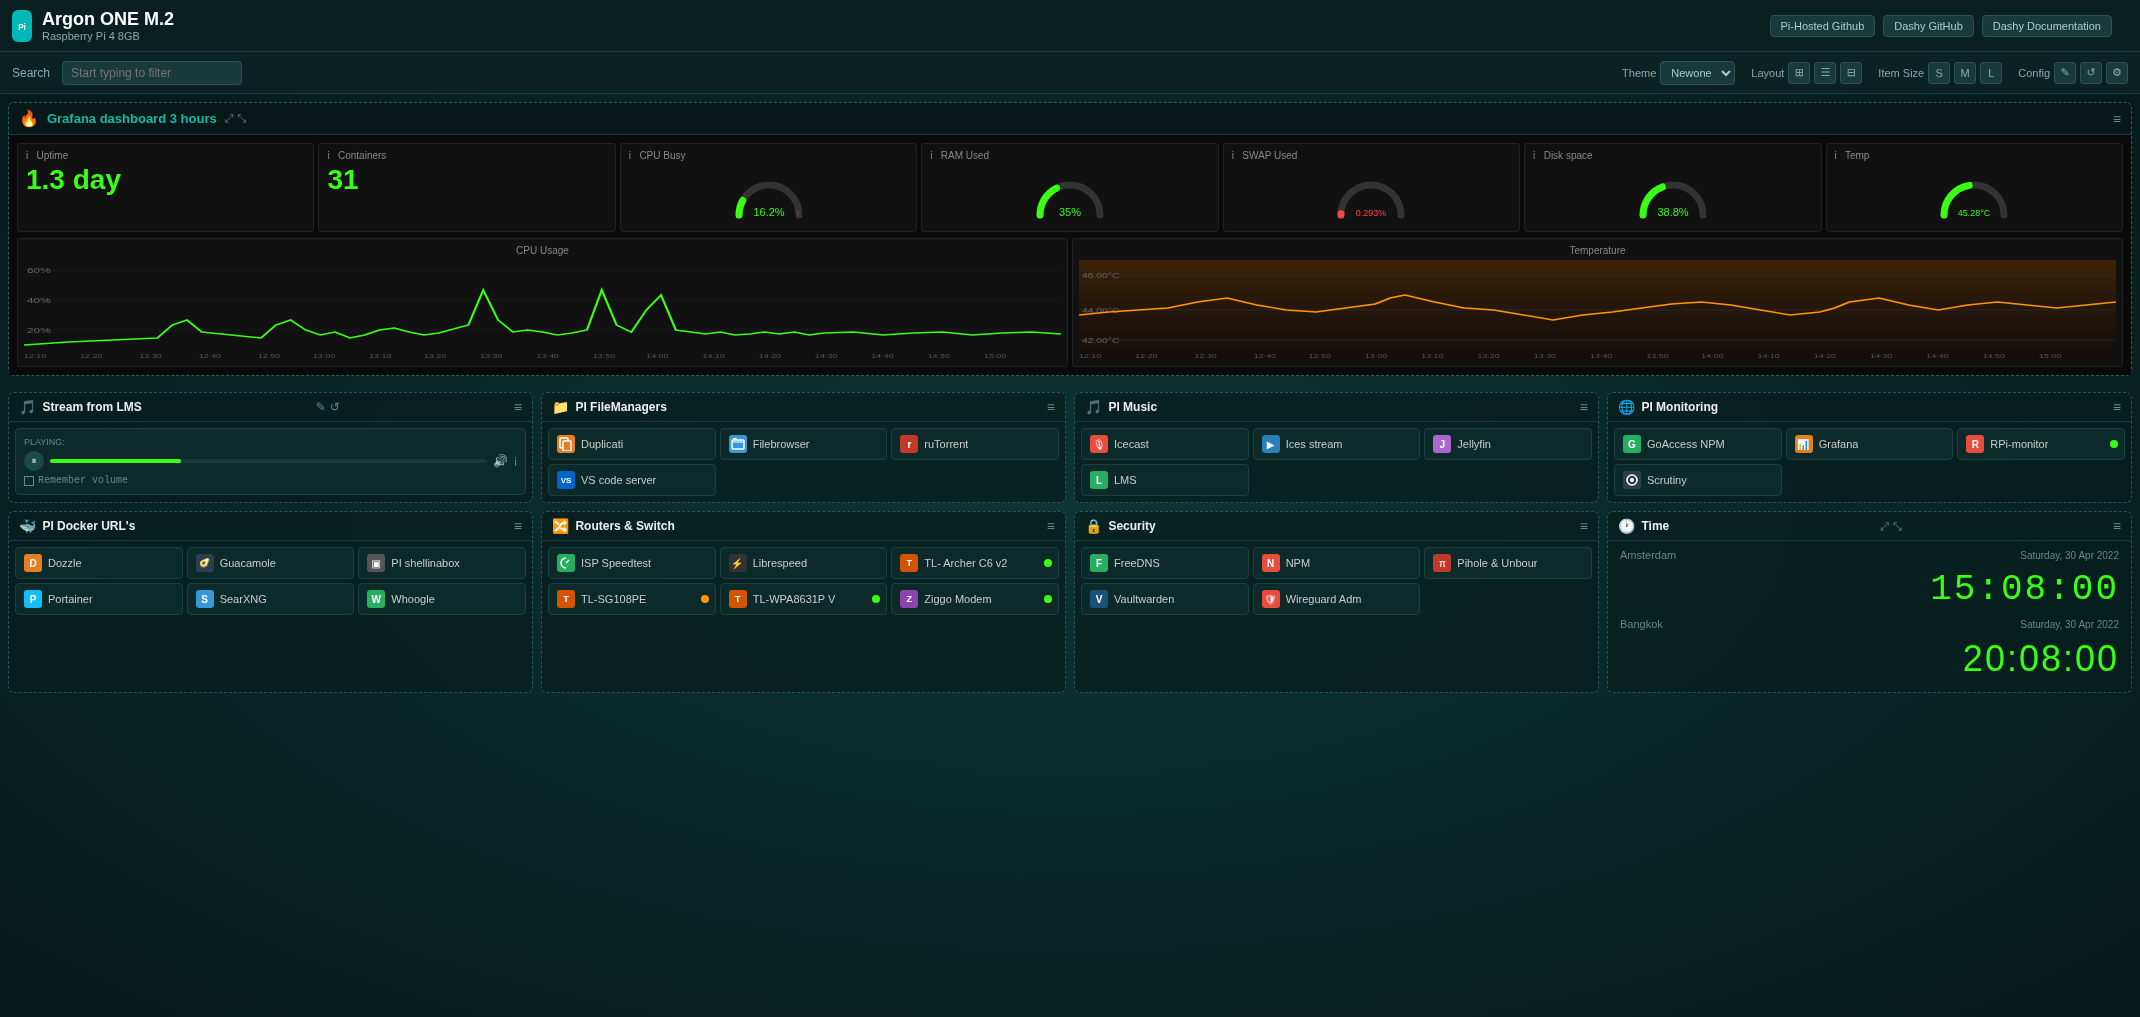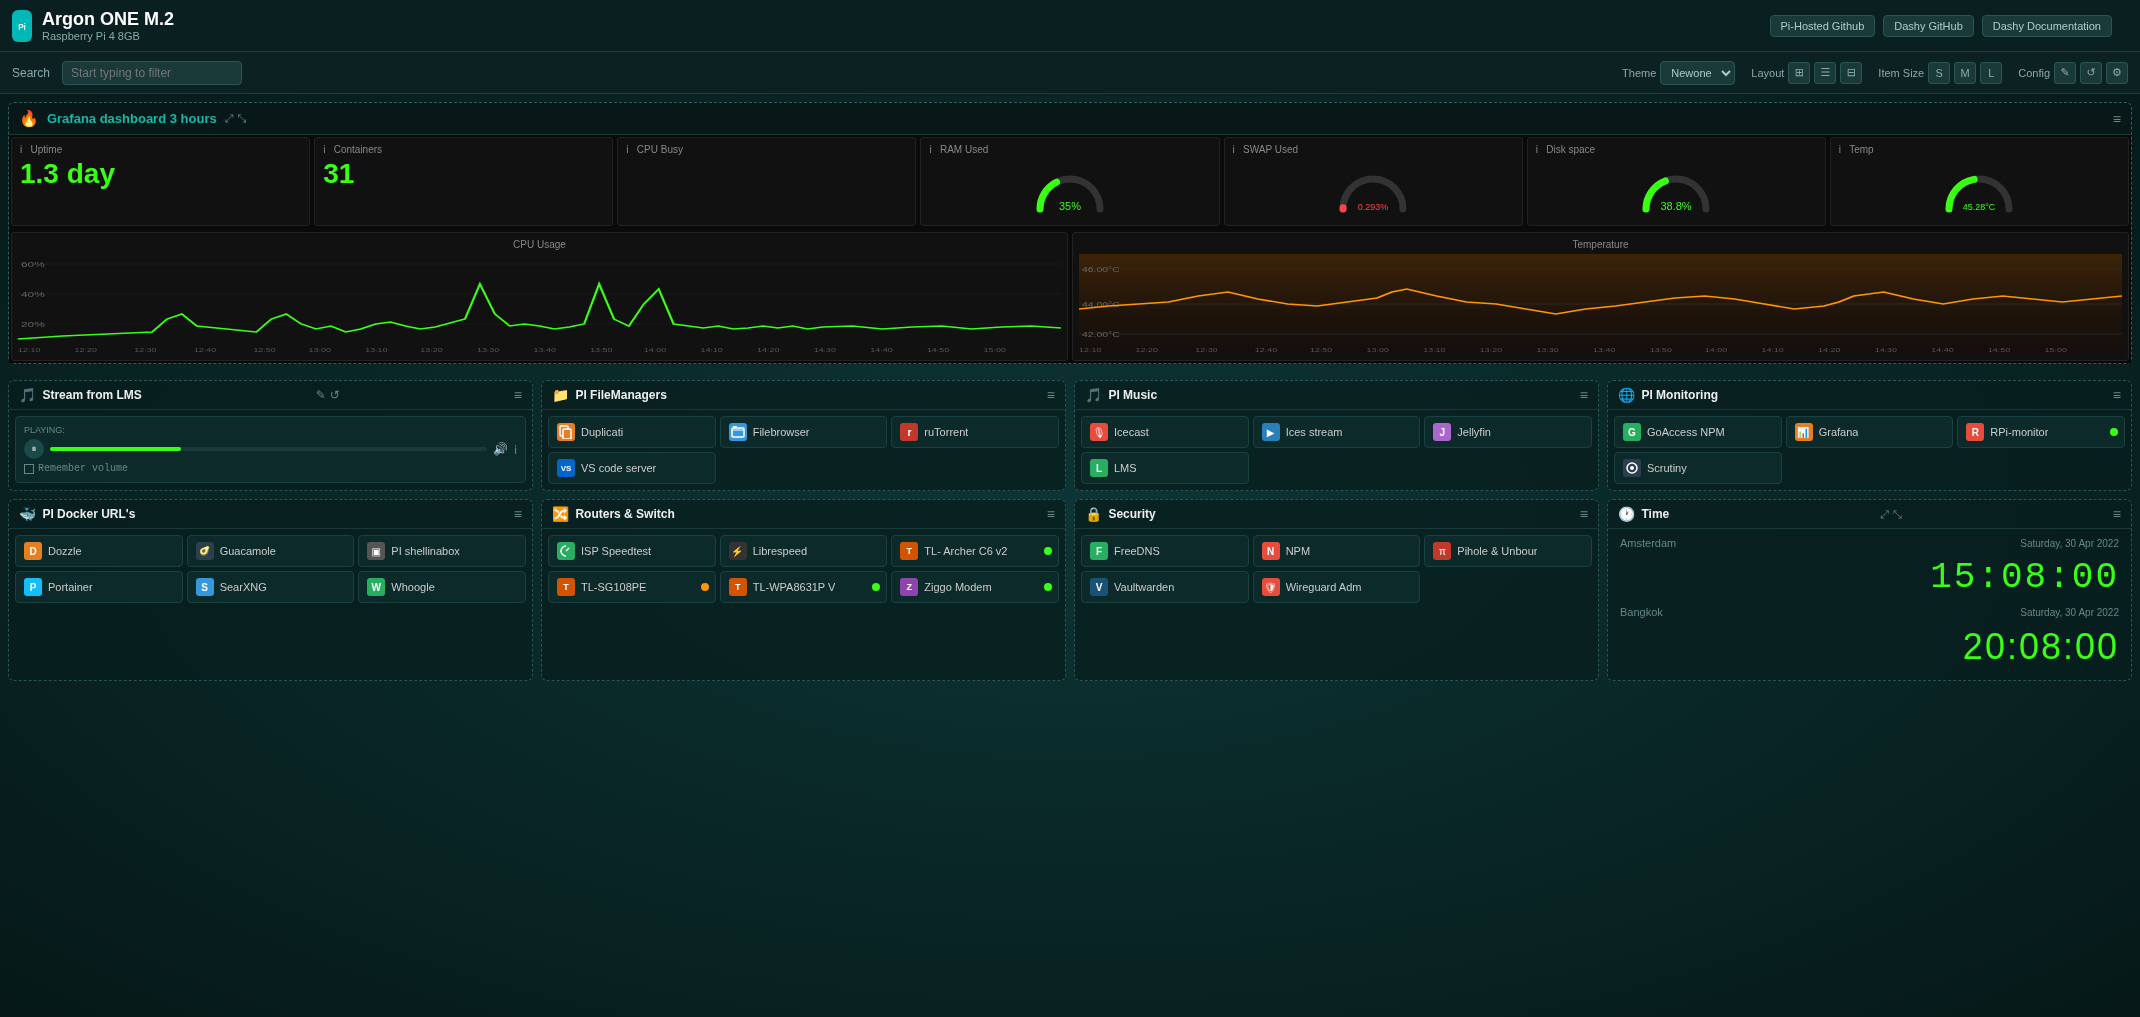--- a/index.html
+++ b/index.html
@@ -102,21 +102,21 @@
     }
     .section-header-icon { font-size: 16px; }
     .section-header-title { font-size: 13px; font-weight: 600; color: #14b8a6; }
     .section-header-menu { margin-left: auto; font-size: 14px; color: #668888; cursor: pointer; }
     .section-expand-btns { display: flex; gap: 4px; margin-right: 4px; }
     .expand-btn { font-size: 11px; color: #668888; cursor: pointer; background: none; border: none; }
 
     
     .grafana-content {
       background: #0a0a0a;
-      padding: 2px;
+      padding: 8px;
     }
     .grafana-metrics-row {
       display: flex;
       gap: 4px;
       margin-bottom: 6px;
     }
     .metric-card {
       flex: 1;
       background: #111;
       border: 1px solid #222;
@@ -306,20 +306,28 @@
         <div class="metric-value-big">1.3 day</div>
       </div>
 
       <div class="metric-card">
         <div class="metric-label">i &nbsp; Containers</div>
         <div class="metric-value-big">31</div>
       </div>
 
       <div class="metric-card">
         <div class="metric-label">i &nbsp; CPU Busy</div>
+        <div class="gauge-container">
+          <svg class="gauge-svg" viewBox="0 0 80 50">
+            <path d="M10 45 A30 30 0 0 1 70 45" fill="none" stroke="#333" stroke-width="7" stroke-linecap="round"></path>
+            <path d="M10 45 A30 30 0 0 1 70 45" fill="none" stroke="#39ff14" stroke-width="7" stroke-linecap="round" stroke-dasharray="94.2" stroke-dashoffset="79"></path>
+            <text x="40" y="46" text-anchor="middle" font-size="11" fill="#39ff14">16.2%</text>
+            <text x="68" y="46" font-size="7" fill="#ff4444">!</text>
+          </svg>
+        </div>
       </div>
 
       <div class="metric-card">
         <div class="metric-label">i &nbsp; RAM Used</div>
         <div class="gauge-container">
           <svg class="gauge-svg" viewBox="0 0 80 50">
             <path d="M10 45 A30 30 0 0 1 70 45" fill="none" stroke="#333" stroke-width="7" stroke-linecap="round"></path>
             <path d="M10 45 A30 30 0 0 1 70 45" fill="none" stroke="#39ff14" stroke-width="7" stroke-linecap="round" stroke-dasharray="94.2" stroke-dashoffset="61"></path>
             <text x="40" y="46" text-anchor="middle" font-size="11" fill="#39ff14">35%</text>
           </svg>

